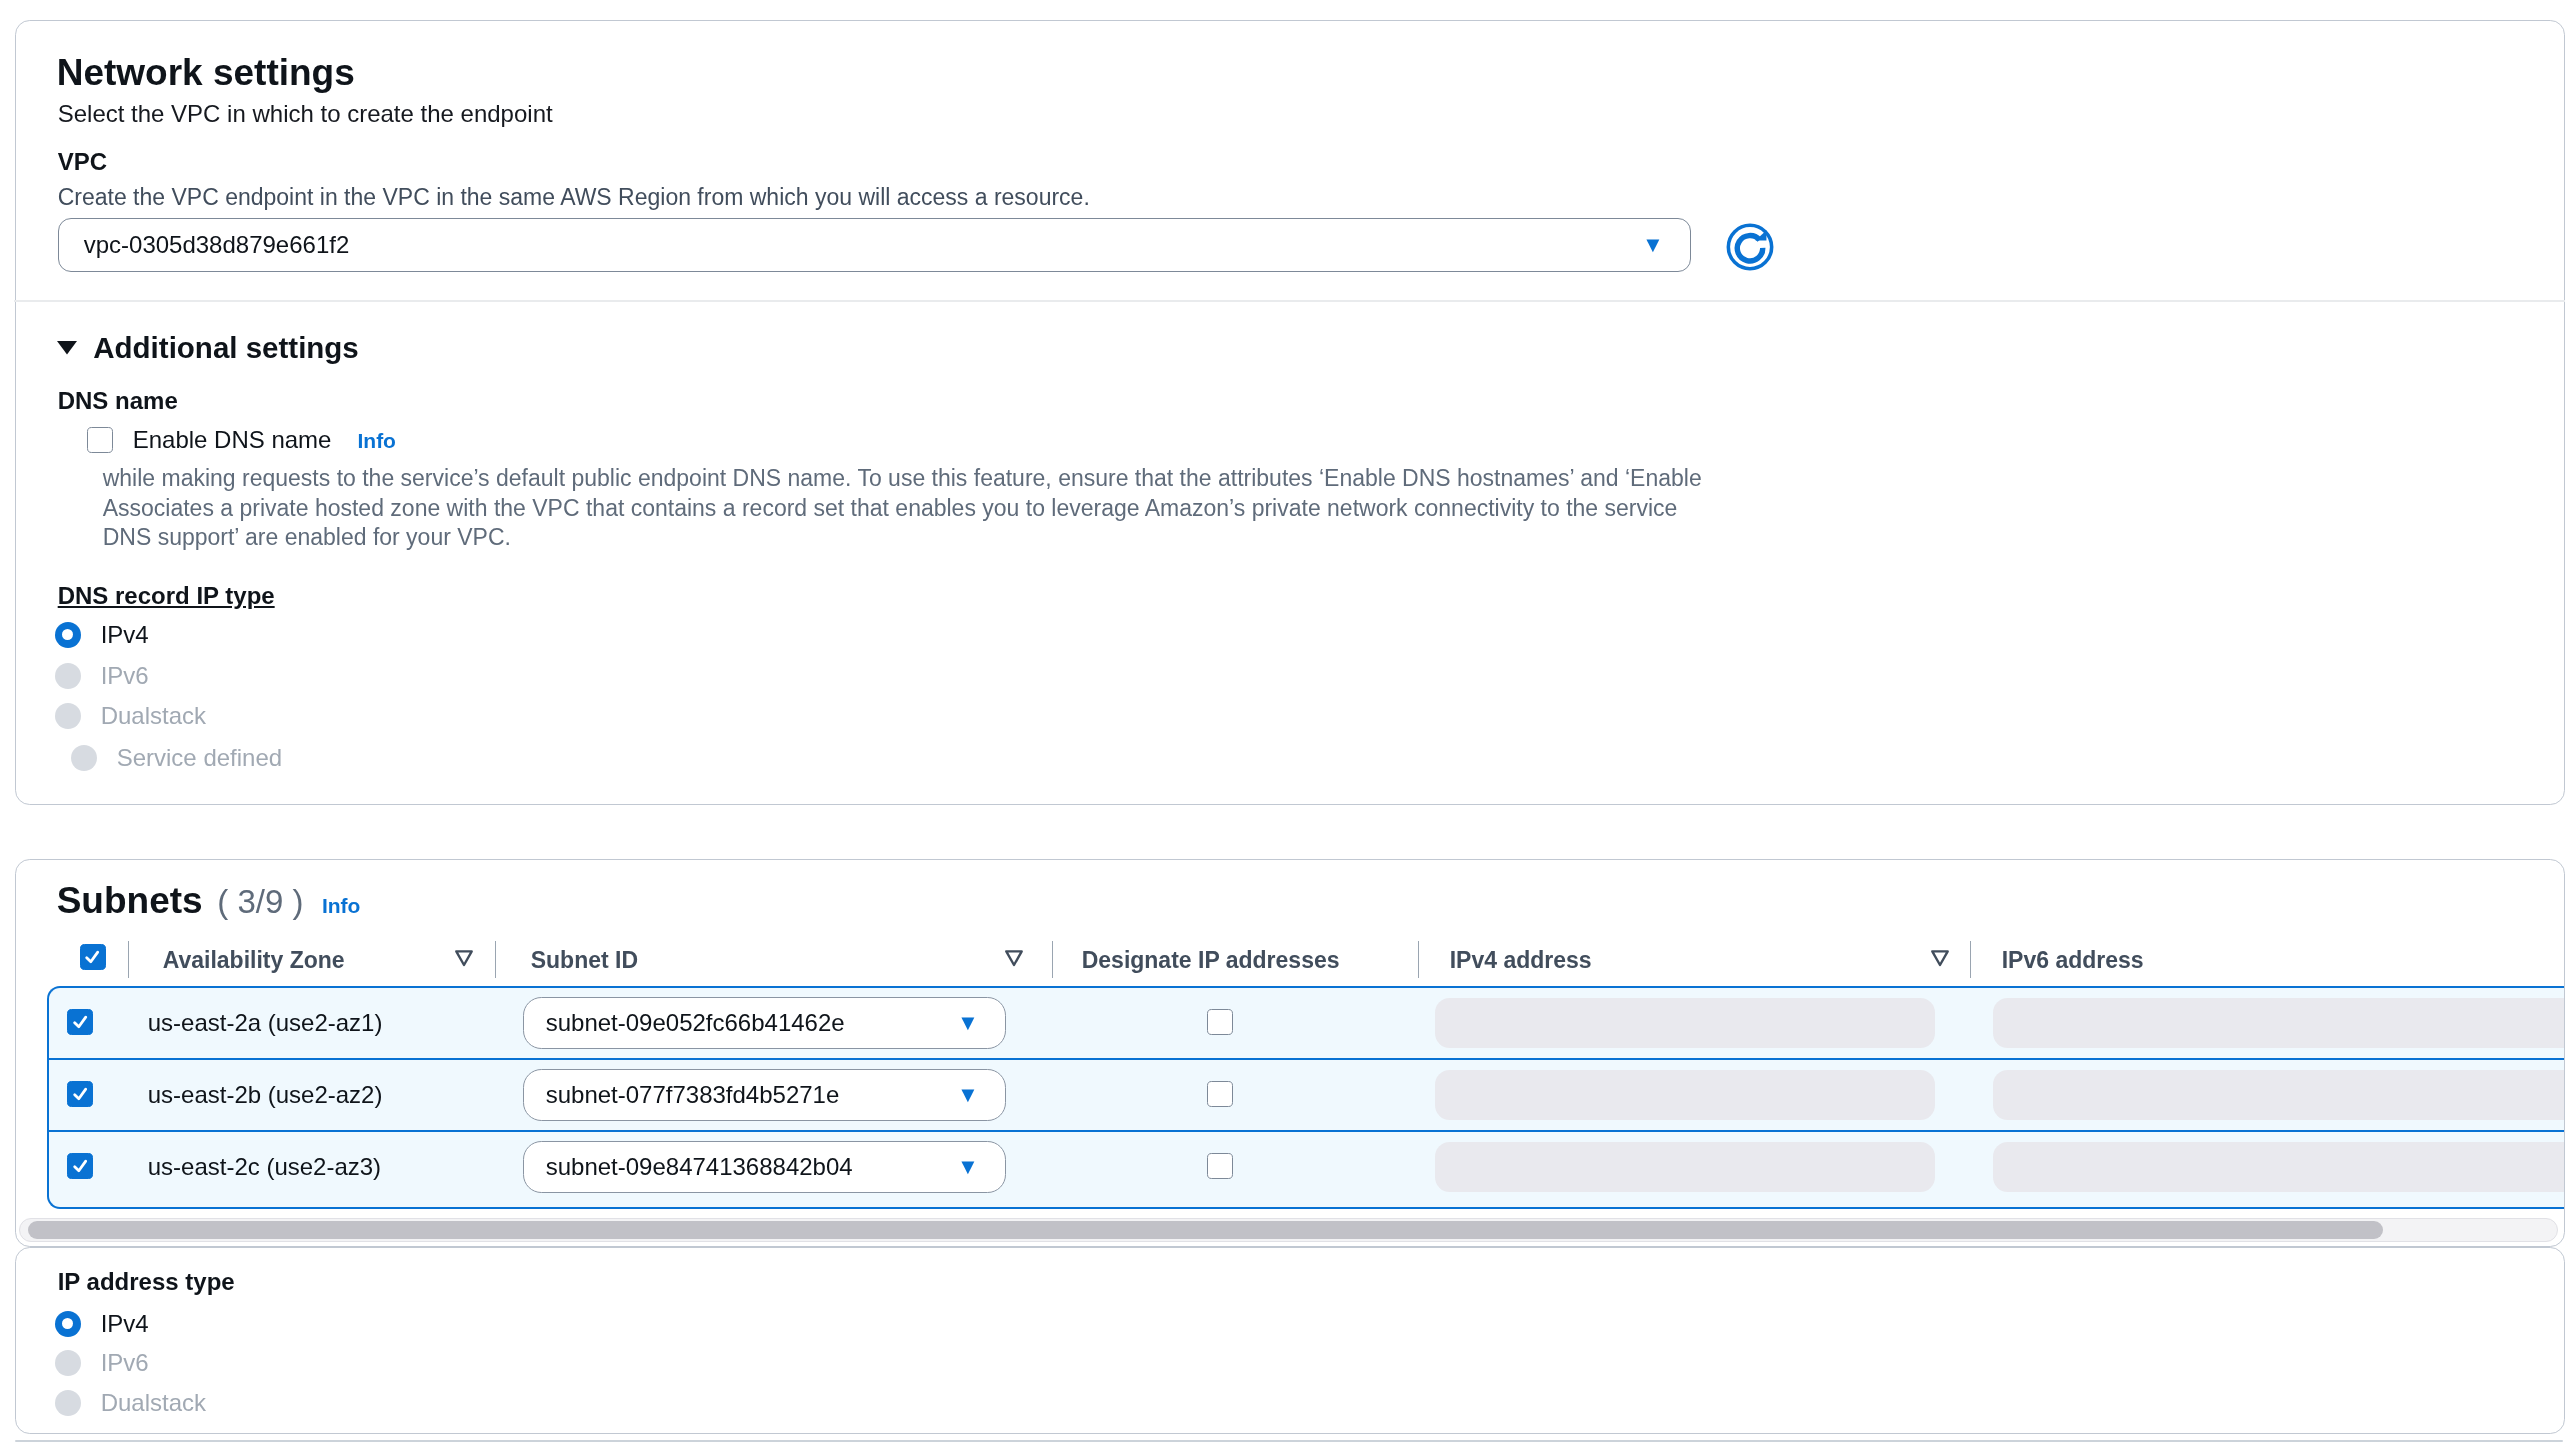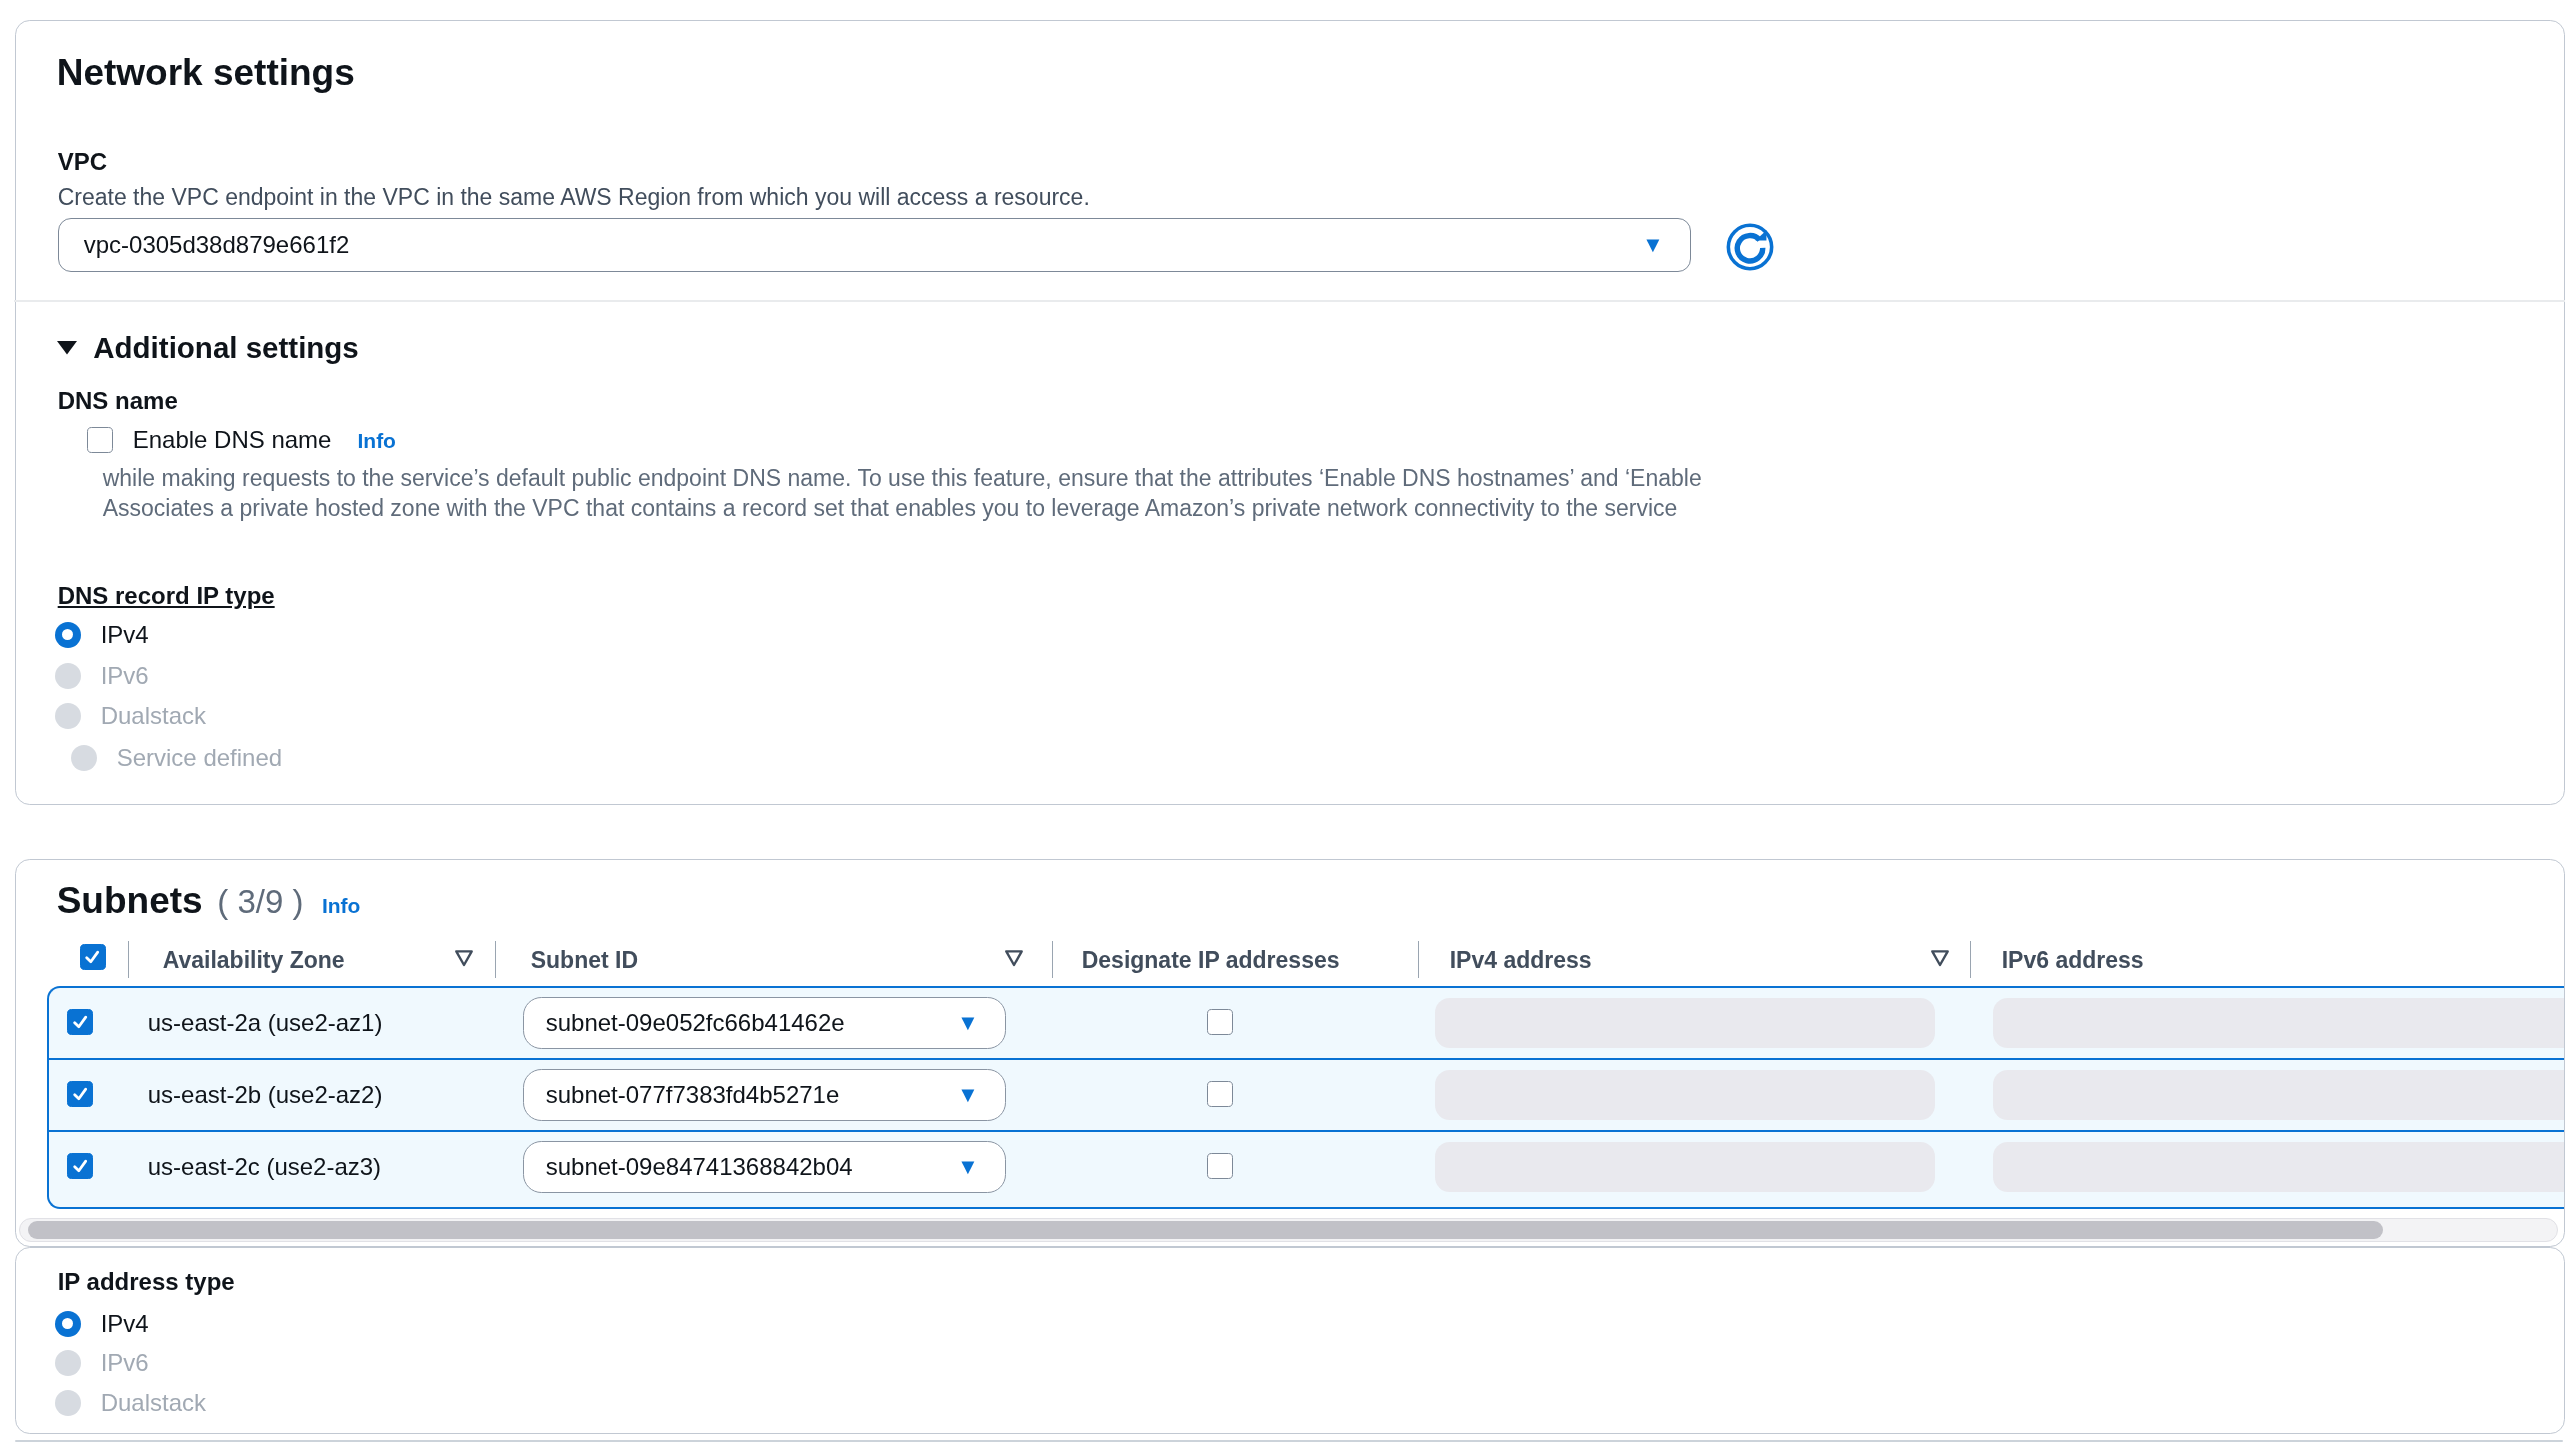--- a/index.html
+++ b/index.html
@@ -45,20 +45,21 @@
   .subnets-titlerow{position:absolute;left:41px;top:20px;display:flex;align-items:baseline;}
   .count{font-size:33px;color:#5f6b7a;margin-left:14.7px;}
 </style>
 </head>
 <body>
 
 <div id="stage">
 
   <div class="card" style="left:14.7px;top:20px;width:2548px;height:783px;">
     <div class="abs h1" style="left:41px;top:31px;">Network settings</div>
+    <div class="abs sub" style="left:42px;top:77px;">Select the VPC in which to create the endpoint</div>
 
     <div class="abs lbl" style="left:42px;top:127px;">VPC</div>
     <div class="abs desc" style="left:42px;top:162px;">Create the VPC endpoint in the VPC in the same AWS Region from which you will access a resource.</div>
 
     <div class="abs select" style="left:42px;top:197px;width:1631px;height:52px;">
       <span class="val">vpc-0305d38d879e661f2</span>
       <span class="caret">▼</span>
     </div>
 
     <div class="abs" style="left:1709px;top:201px;width:50px;height:50px;cursor:pointer;">
@@ -82,20 +83,21 @@
 
     <div class="abs" style="left:39px;top:405px;display:flex;align-items:center;padding-left:32px;">
       <span class="cb"></span>
       <span style="font-size:24px;margin-left:20px;">Enable DNS name</span>
       <span class="info-link" style="margin-left:26px;margin-top:1.8px;">Info</span>
     </div>
 
     <div class="abs" style="left:87px;top:443px;font-size:23px;line-height:29.5px;color:#5f6b7a;white-space:nowrap;">
       <div>while making requests to the service’s default public endpoint DNS name. To use this feature, ensure that the attributes ‘Enable DNS hostnames’ and ‘Enable</div>
       <div>Associates a private hosted zone with the VPC that contains a record set that enables you to leverage Amazon’s private network connectivity to the service</div>
+      <div>DNS support’ are enabled for your VPC.</div>
     </div>
 
     <div class="abs lbl" style="left:42px;top:561px;text-decoration:underline;">DNS record IP type</div>
 
     <div class="radio-row" style="left:39px;top:599px;">
       <span class="radio selected"></span>
       <span class="radio-label">IPv4</span>
     </div>
     <div class="radio-row disabled" style="left:39px;top:640px;">
       <span class="radio disabled"></span>

